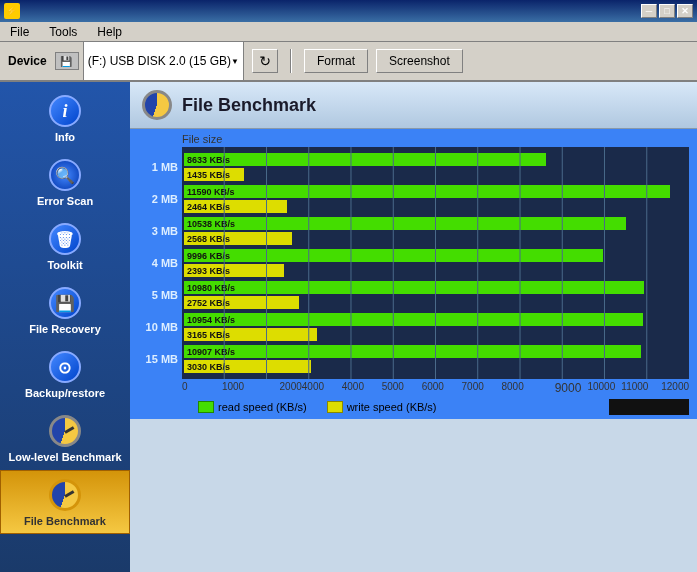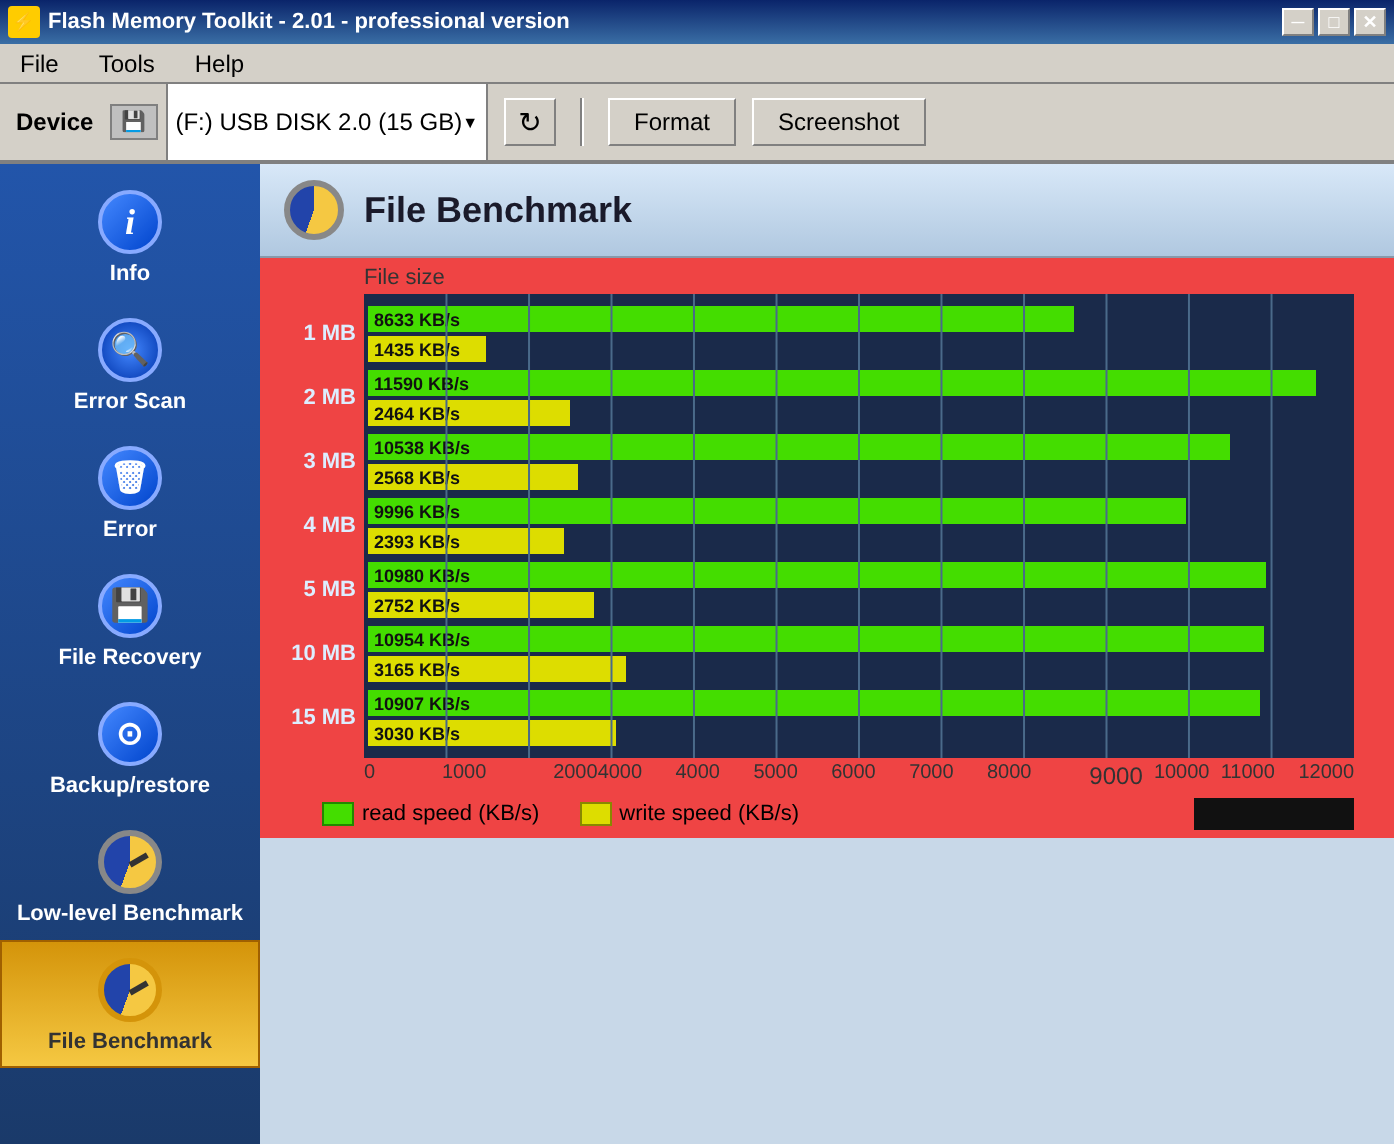--- a/index.html
+++ b/index.html
@@ -189,21 +189,20 @@
       background: conic-gradient(#f5c842 0deg 200deg, #2244aa 200deg 360deg);
       border: 3px solid #888;
     }
   </style>
 </head>
 <body>
 
 <div class="title-bar">
   <div class="title-bar-left">
     <div class="title-icon">⚡</div>
-    <span>Flash Memory Toolkit - 2.01 - professional version</span>
   </div>
   <div class="title-controls">
     <div class="title-btn">─</div>
     <div class="title-btn">□</div>
     <div class="title-btn">✕</div>
   </div>
 </div>
 
 <div class="menu-bar">
   <span class="menu-item">File</span>
@@ -240,21 +239,21 @@
     <div class="sidebar-item">
       <div class="sidebar-icon">
           <div class="icon-error-scan">🔍</div>
         </div>
       <span>Error Scan</span>
     </div>
     <div class="sidebar-item">
       <div class="sidebar-icon">
           <div class="icon-eraser">🗑</div>
         </div>
-      <span>Error</span>
+      <span>Toolkit</span>
     </div>
     <div class="sidebar-item">
       <div class="sidebar-icon">
           <div class="icon-recovery">💾</div>
         </div>
       <span>File Recovery</span>
     </div>
     <div class="sidebar-item">
       <div class="sidebar-icon">
           <div class="icon-backup">⊙</div>
@@ -275,21 +274,21 @@
     </div>
   </div>
 
   <div class="content-area">
 
     <div class="panel-header">
       <div class="clock-icon"></div>
       <span class="panel-title">File Benchmark</span>
     </div>
 
-    <div style="padding:4px 20px 4px 8px; background:#ef4444;">
+    <div style="padding:4px 8px 4px 8px; background:#3b82f6;">
       <div style="font-size:11px;color:#333;margin-left:44px;margin-bottom:2px;">File size</div>
 
       <div style="display:flex;">
 
         <div style="width:44px;display:flex;flex-direction:column;justify-content:space-around;padding:4px 0;">
           <div style="height:32px;display:flex;align-items:center;justify-content:flex-end;padding-right:4px;font-size:11px;color:#ddeeff;font-weight:bold;">1 MB</div>
           <div style="height:32px;display:flex;align-items:center;justify-content:flex-end;padding-right:4px;font-size:11px;color:#ddeeff;font-weight:bold;">2 MB</div>
           <div style="height:32px;display:flex;align-items:center;justify-content:flex-end;padding-right:4px;font-size:11px;color:#ddeeff;font-weight:bold;">3 MB</div>
           <div style="height:32px;display:flex;align-items:center;justify-content:flex-end;padding-right:4px;font-size:11px;color:#ddeeff;font-weight:bold;">4 MB</div>
           <div style="height:32px;display:flex;align-items:center;justify-content:flex-end;padding-right:4px;font-size:11px;color:#ddeeff;font-weight:bold;">5 MB</div>
@@ -425,21 +424,21 @@
         <div style="flex:1;text-align:left;font-size:10px;color:#333;">5000</div>
         <div style="flex:1;text-align:left;font-size:10px;color:#333;">6000</div>
         <div style="flex:1;text-align:left;font-size:10px;color:#333;">7000</div>
         <div style="flex:1;text-align:left;font-size:10px;color:#333;">8000</div>
         <div style="flex:1;text-align:right;font-size:12px;color:#333;">9000</div>
         <div style="flex:1;text-align:center;font-size:10px;color:#333;">10000</div>
         <div style="flex:1;text-align:left;font-size:10px;color:#333;">11000</div>
         <div style="flex:0 0 auto;text-align:left;font-size:10px;color:#333;">12000</div>
       </div>
 
-      <div style="display:flex;gap:20px;margin-top:4px;margin-left:23px;font-size:11px;">
+      <div style="display:flex;gap:20px;margin-top:4px;margin-left:60px;font-size:11px;">
         <div style="display:flex;align-items:center;gap:4px;">
           <div style="width:16px;height:12px;background:#44dd00;border:1px solid #228800;"></div>
           <span>read speed (KB/s)</span>
         </div>
         <div style="display:flex;align-items:center;gap:4px;">
           <div style="width:16px;height:12px;background:#dddd00;border:1px solid #888800;"></div>
           <span>write speed (KB/s)</span>
         </div>
         <div style="margin-left:auto;width:80px;height:16px;background:#111;"></div>
       </div>

